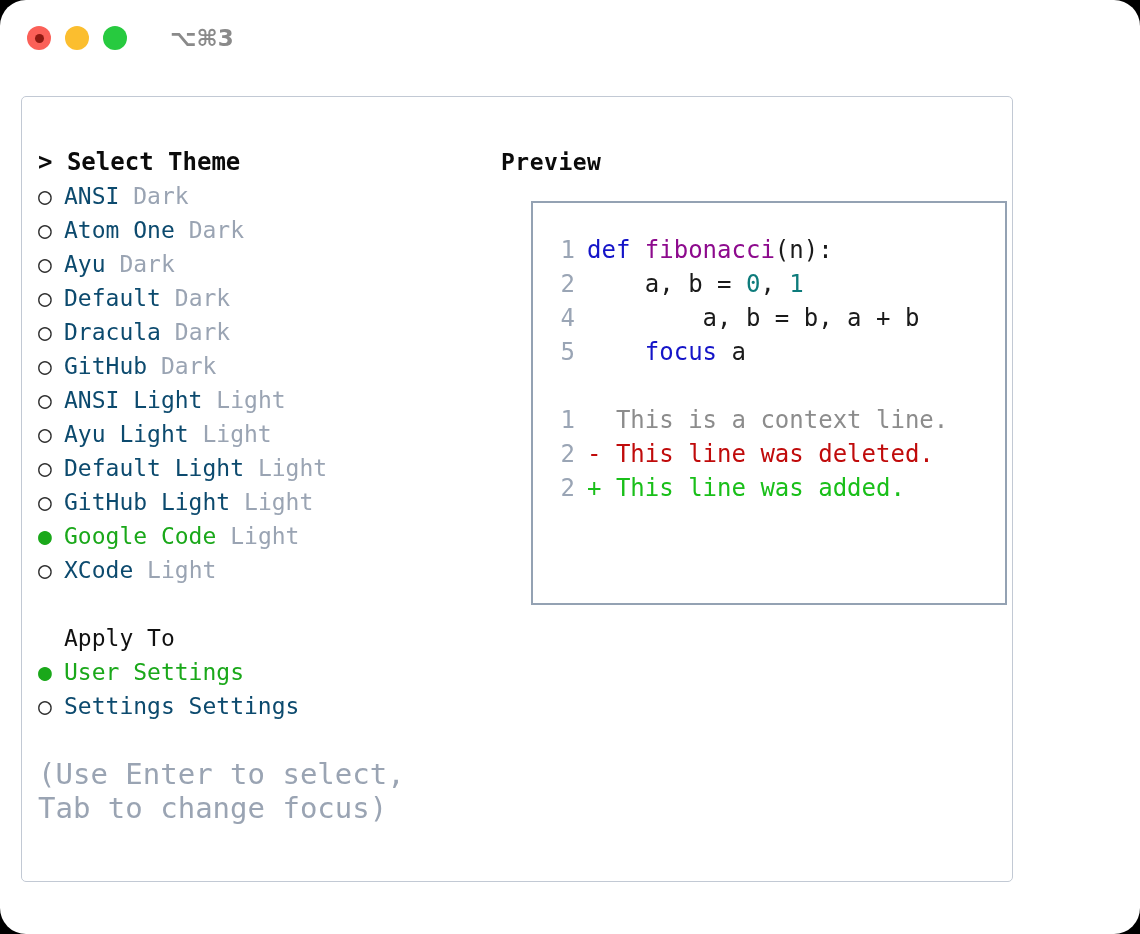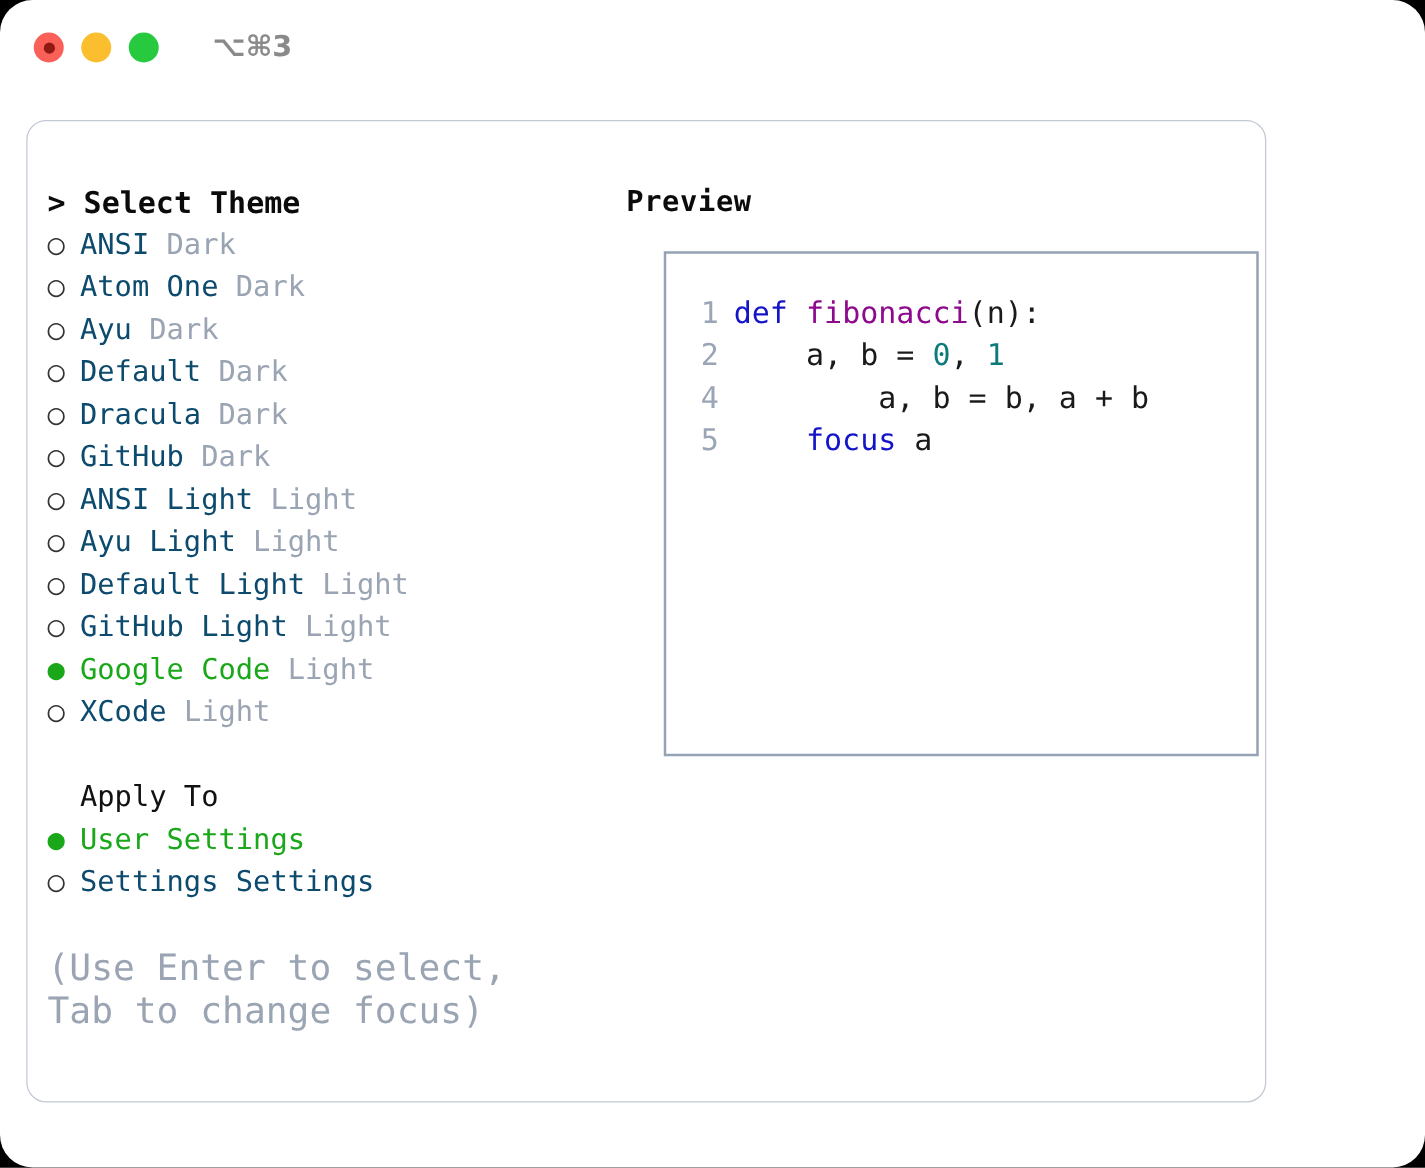--- a/index.html
+++ b/index.html
@@ -62,21 +62,21 @@
     font-family: "DejaVu Sans", "Liberation Sans", sans-serif;
     line-height: 28px;
   }
 
   
   #panel {
     position: absolute;
     left: 21px; top: 96px;
     width: 992px; height: 786px;
     border: 1.5px solid #c2c9d4;
-    border-radius: 16px;
+    border-radius: 5px;
     background: #ffffff;
   }
 
   
   #left-col {
     position: absolute;
     left: 16px; top: 48px;
     width: 450px;
   }
   #right-col {
@@ -234,18 +234,23 @@
 
       <div id="preview-box">
         <div class="code-area">
           <div id="code-lines">
               <div class="code-line"><span class="lno">1</span><span class="kw">def</span><span class="pln"> </span><span class="fn">fibonacci</span><span class="pln">(n):</span></div>
               <div class="code-line"><span class="lno">2</span><span class="pln">    a, b = </span><span class="num">0</span><span class="pln">, </span><span class="num">1</span></div>
               <div class="code-line"><span class="lno">4</span><span class="pln">        a, b = b, a + b</span></div>
               <div class="code-line"><span class="lno">5</span><span class="pln">    </span><span class="kw">focus</span><span class="pln"> a</span></div>
             </div>
           <div class="code-line">&nbsp;</div>
+          <div id="diff-lines">
+              <div class="code-line"><span class="lno">1</span><span class="diff-ctx">  </span><span class="diff-ctx">This is a context line.</span></div>
+              <div class="code-line"><span class="lno">2</span><span class="diff-del">- </span><span class="diff-del">This line was deleted.</span></div>
+              <div class="code-line"><span class="lno">2</span><span class="diff-add">+ </span><span class="diff-add">This line was added.</span></div>
+            </div>
         </div>
       </div>
     </div>
 
   </div>
 </div>
 
 </body></html>

